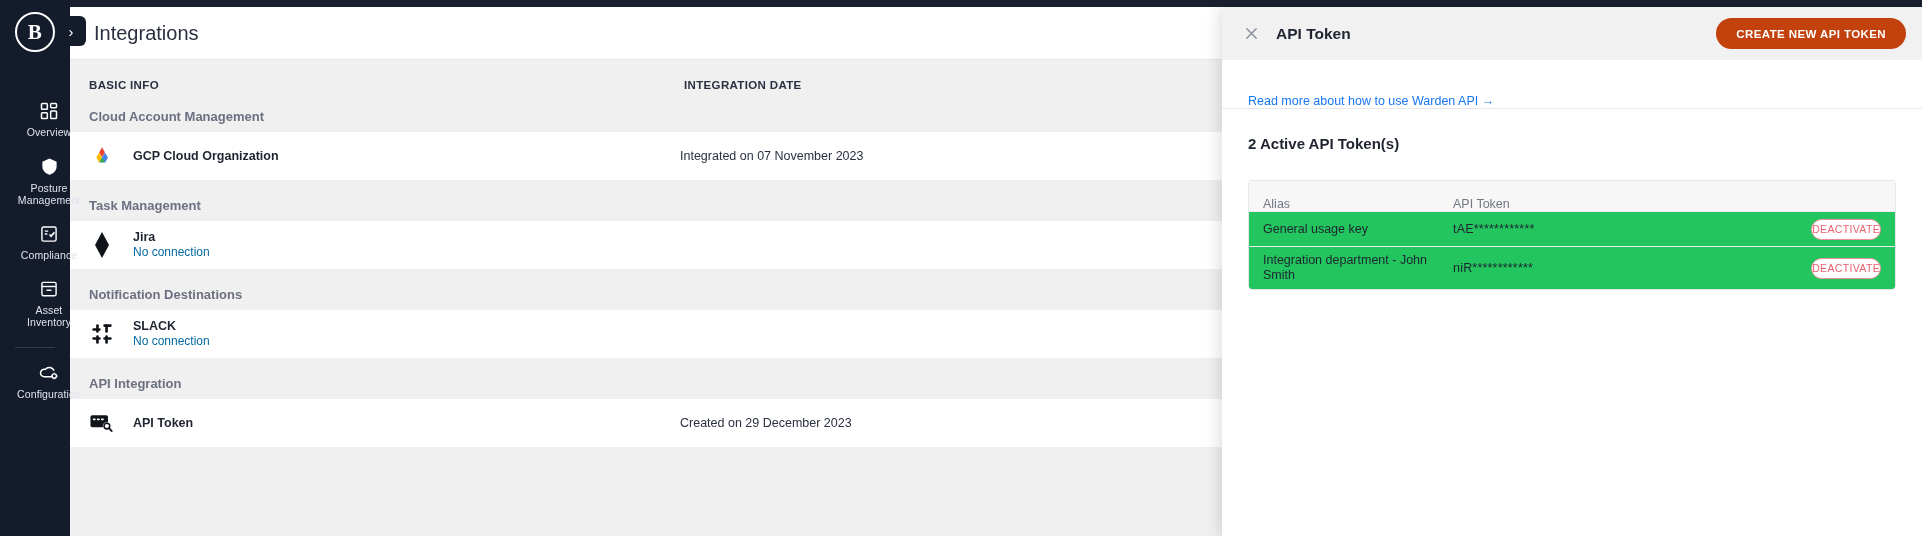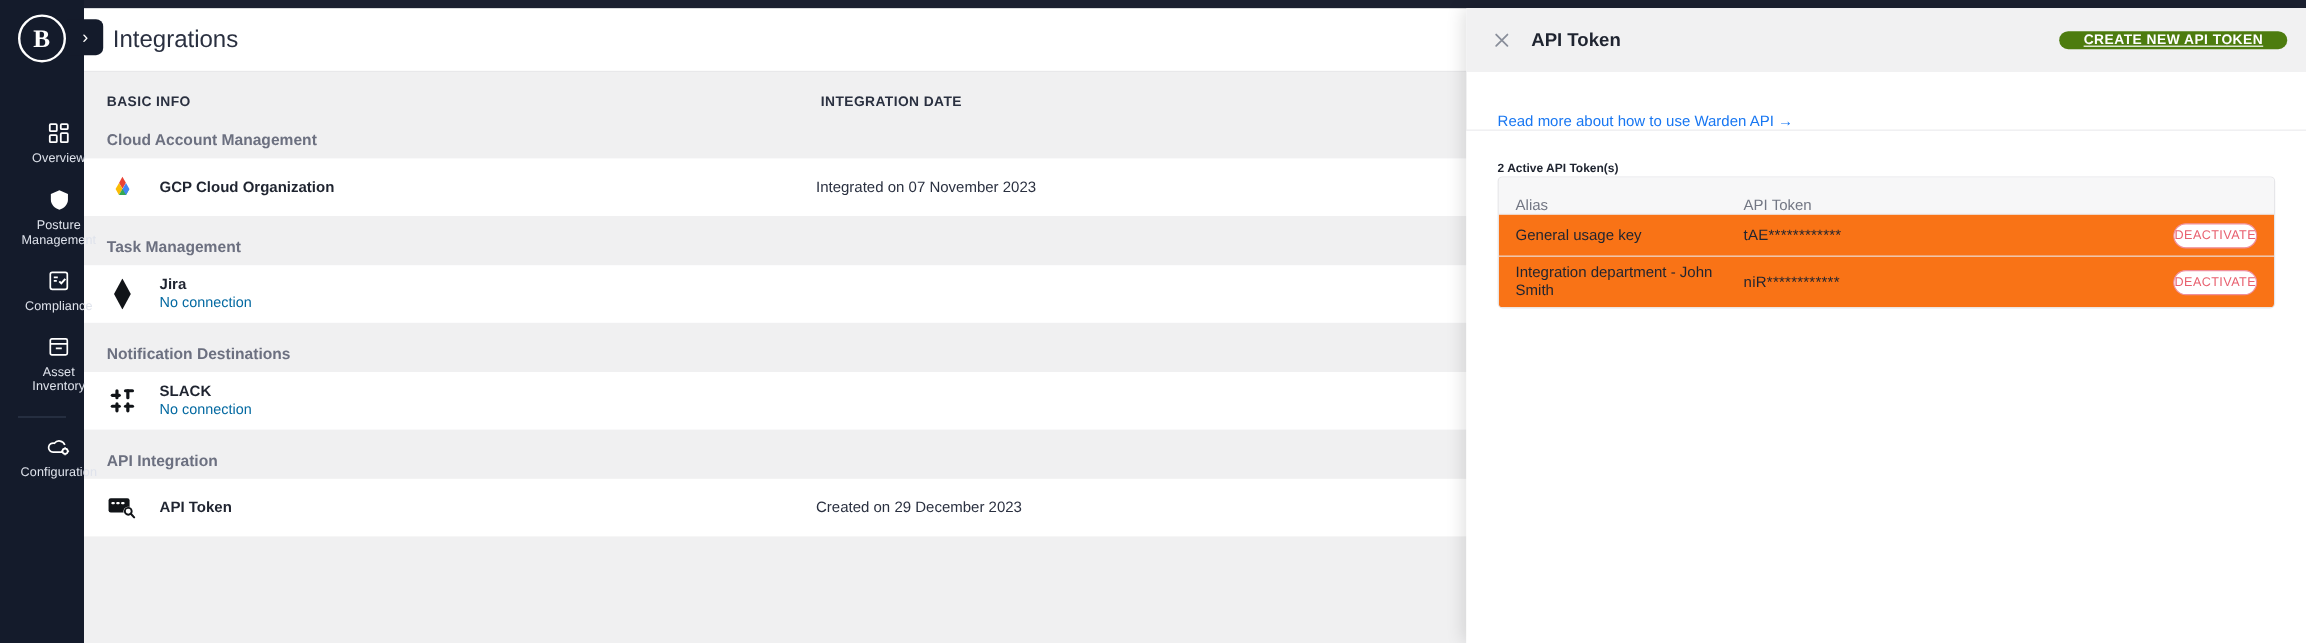--- a/index.html
+++ b/index.html
@@ -169,53 +169,52 @@
     color: #8a8f9b; font-size: 17px;
     cursor: pointer;
     line-height: 0;
   }
   .drawer-title {
     margin-left: 14px;
     font-size: 15.5px; font-weight: 700; color: #1f2430;
   }
   .drawer-cta {
     margin-left: auto;
-    background: #4d7c0f;
+    background: #c2410c;
     color: #ffffff;
     border: none;
     border-radius: 18px;
-    height: 15px;
+    height: 31px;
     padding: 0 20px;
     font-size: 11.5px; font-weight: 700;
     letter-spacing: .4px;
     cursor: pointer;
     font-family: "Liberation Sans", sans-serif;
-    text-decoration: underline;
   }
   .drawer-linkrow {
     height: 49px;
     border-bottom: 1px solid #e9e9ec;
     display: flex; align-items: flex-end;
     padding: 0 26px;
     flex: 0 0 49px;
   }
   .drawer-link {
     color: #1877f2;
     font-size: 12.5px;
     text-decoration: none;
     cursor: pointer;
   }
   .drawer-body {
     padding: 26px 26px 0 26px;
     flex: 1;
     background: #ffffff;
   }
   .token-count {
-    font-size: 10px; font-weight: 700; color: #1f2430;
-    margin-bottom: 1px;
+    font-size: 15px; font-weight: 700; color: #1f2430;
+    margin-bottom: 28px;
   }
   .token-table {
     border: 1px solid #e6e6e9;
     border-radius: 4px;
     overflow: hidden;
     width: 648px;
   }
   .tt-head {
     display: flex;
     background: #f7f7f8;
@@ -227,21 +226,21 @@
     font-size: 12.5px; color: #737784;
   }
   .tt-c1 { width: 190px; }
   .tt-c2 { width: 300px; }
   .tt-c3 { flex: 1; text-align: right; }
   .tt-row {
     display: flex; align-items: center;
     padding: 0 14px;
     min-height: 35px;
     border-bottom: 1px solid #ececef;
-    background: #f97316;
+    background: #22c55e;
   }
   .tt-row:last-child { border-bottom: none; }
   .tt-row .tt-c1 {
     font-size: 12.5px; color: #1f2430;
     line-height: 15px;
     padding: 6px 10px 6px 0;
   }
   .tt-row .tt-c2 {
     font-size: 12.5px; color: #1f2430;
     letter-spacing: .2px;

